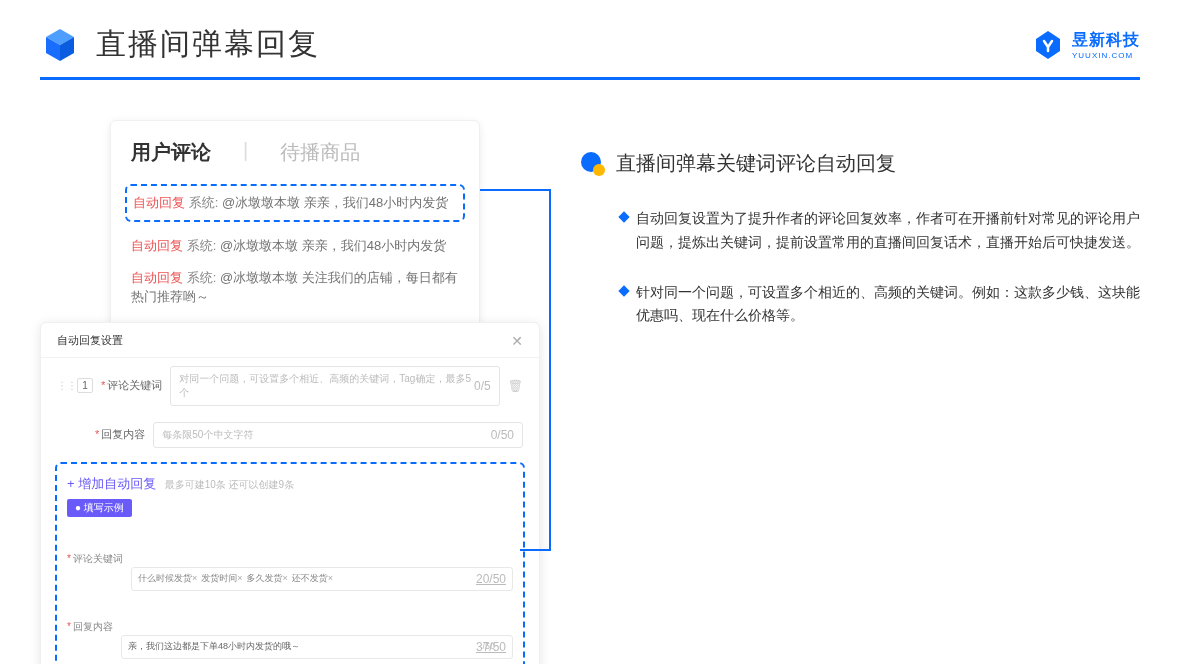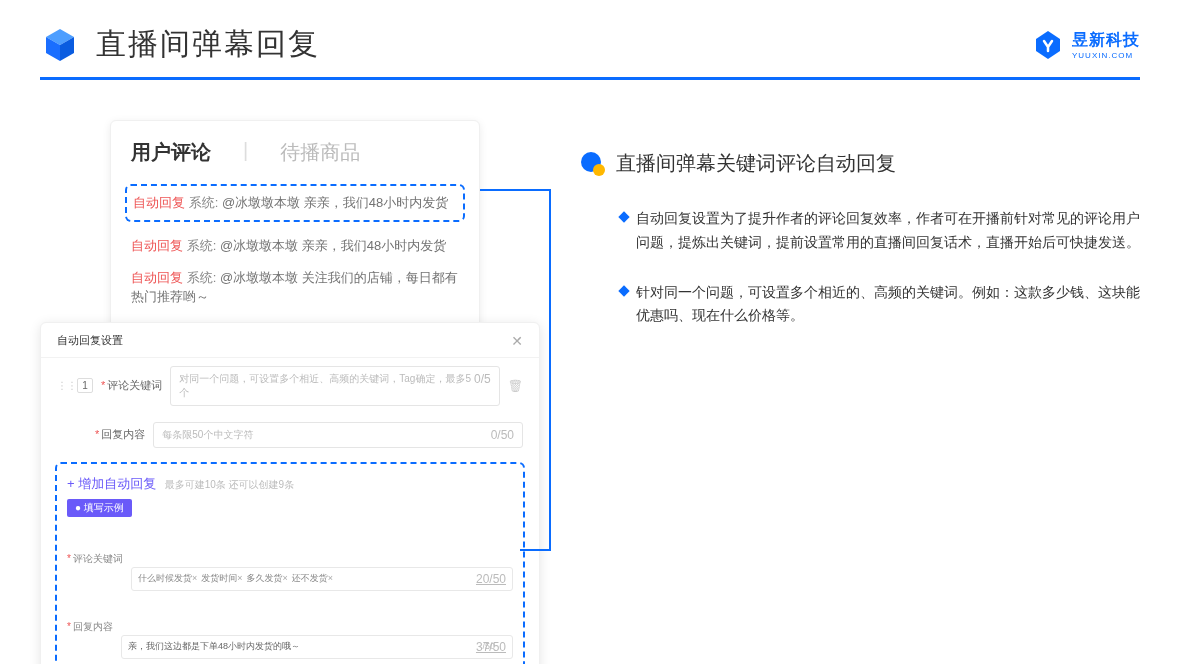--- a/index.html
+++ b/index.html
@@ -35,21 +35,21 @@
 .card-lower { background: #fff; border: 1px solid #f0f0f0; box-shadow: 0 2px 12px rgba(0,0,0,0.1); border-radius: 6px; width: 500px; margin-top: -10px; position: relative; z-index: 2; }
 .card-lower-header { display: flex; justify-content: space-between; align-items: center; padding: 10px 16px 8px 16px; border-bottom: 1px solid #f2f2f2; }
 .card-lower-title { font-size: 11px; color: #333; font-weight: 500; }
 .close-x { color: #aaa; font-size: 14px; }
 
 .form-row { display: flex; align-items: center; padding: 8px 16px; gap: 8px; font-size: 11px; }
 .drag-handle { color: #ccc; font-size: 10px; width: 12px; }
 .row-num { width: 16px; text-align: center; border: 1px solid #ddd; border-radius: 2px; font-size: 10px; color: #666; padding: 1px 0; }
 .req-star { color: #e55; margin-right: 2px; }
 .form-label { color: #666; width: 56px; font-size: 11px; }
-.form-input { flex: 1; border: 1px solid #e5e5e5; border-radius: 3px; padding: 5px 8px; font-size: 10px; color: #bbb; display: flex; justify-content: space-between; align-items: flex-start; background: #fff; }
+.form-input { flex: 1; border: 1px solid #e5e5e5; border-radius: 3px; padding: 5px 8px; font-size: 10px; color: #bbb; display: flex; justify-content: space-between; align-items: center; background: #fff; }
 .char-count { color: #bbb; font-size: 12px; }
 .trash { color: #ccc; font-size: 12px; }
 
 .lower-dashed { margin: 6px 14px 14px 14px; border: 2px dashed #0a6cff; border-radius: 6px; padding: 10px; position: relative; }
 .add-link { color: #6a5af9; font-size: 13px; }
 .add-hint { color: #bbb; font-size: 10px; margin-left: 4px; }
 .example-badge { display: inline-block; background: #6a5af9; color: #fff; font-size: 10px; padding: 2px 8px; border-radius: 2px; margin: 6px 0; }
 .example-row { display: flex; align-items: center; gap: 8px; margin: 4px 0; font-size: 10px; }
 .example-label { color: #888; width: 50px; text-align: right; }
 .example-input { flex: 1; border: 1px solid #e8e8e8; border-radius: 3px; padding: 4px 6px; display: flex; gap: 4px; align-items: center; background: #fff; margin-top: 40px; }

